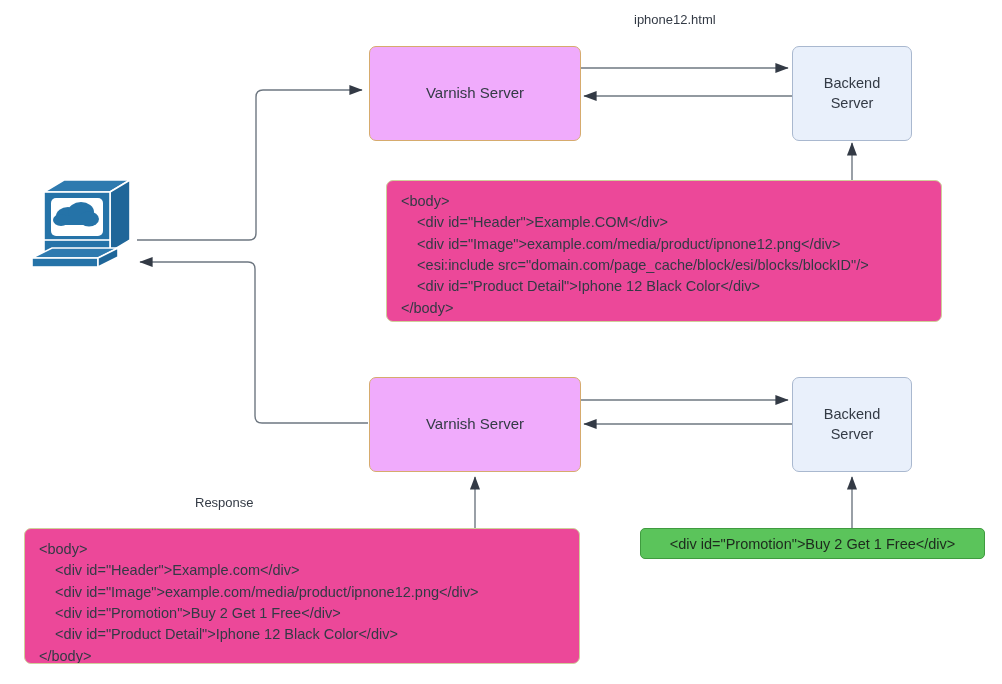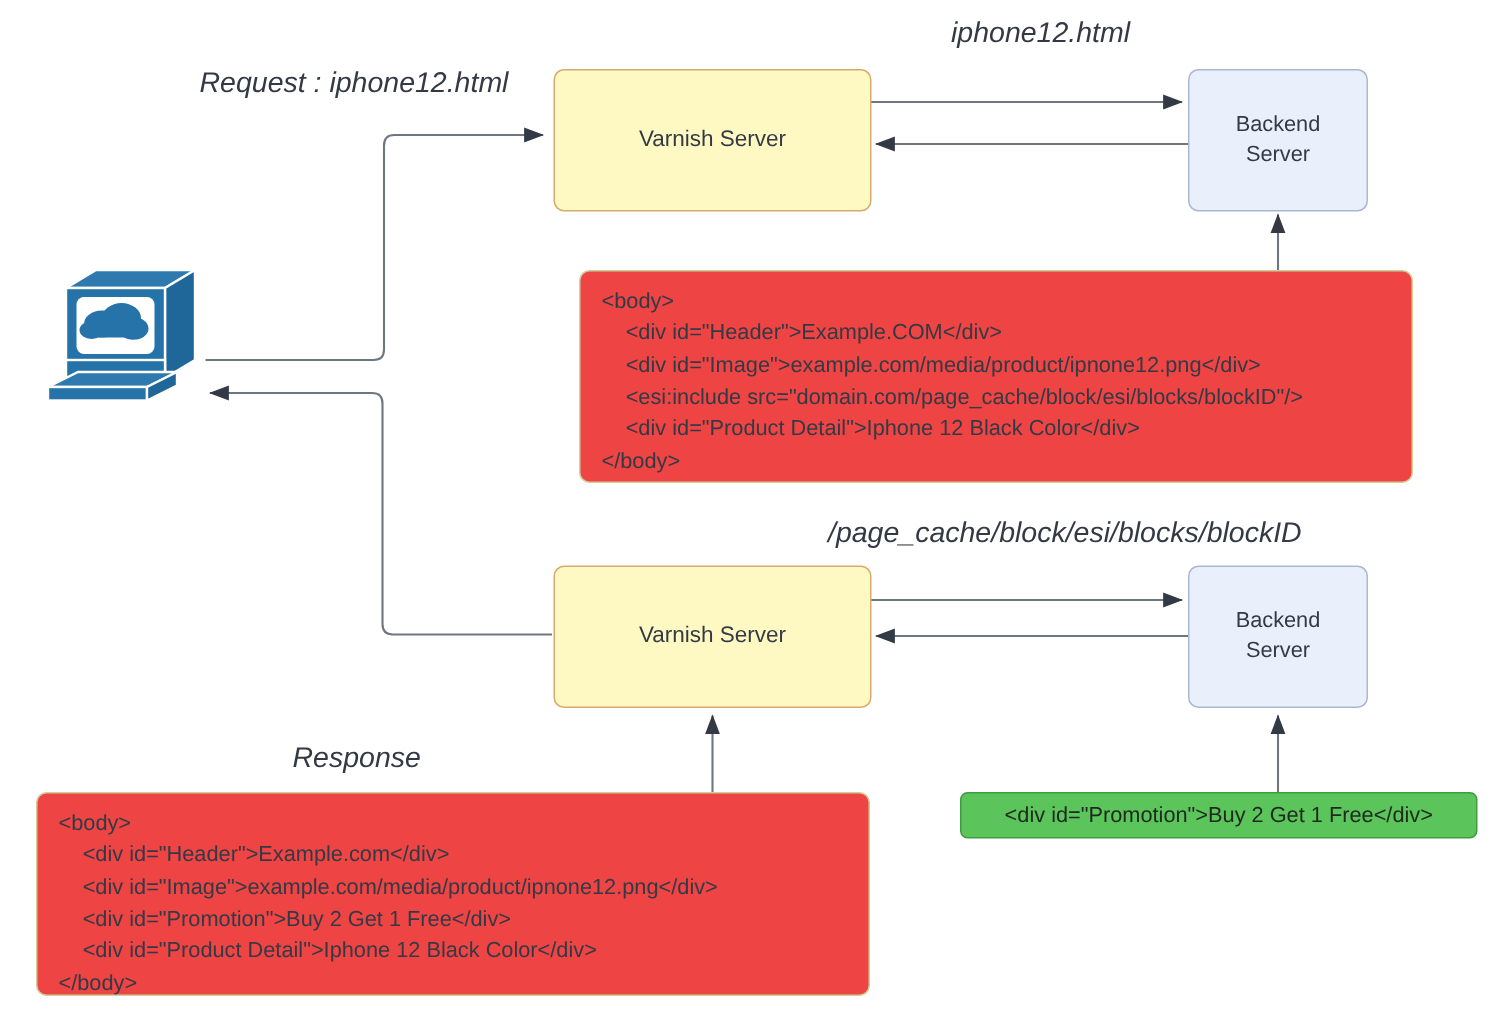--- a/index.html
+++ b/index.html
@@ -21,33 +21,33 @@
     box-sizing:border-box;
     display:flex;align-items:center;justify-content:center;
     text-align:center;
     border-radius:7px;
     font-size:15px;
     line-height:1.35;
     color:#333a45;
     white-space:pre-line;
   }
   .varnish{
-    background:#fef9c3;
+    background:#f0abfc;
     border:1px solid #d6ab6d;
   }
   .backend{
     background:#E9F0FB;
     border:1px solid #a9b8cf;
     font-size:14.5px;
     text-align:center;
   }
   .codebox{
     position:absolute;
     box-sizing:border-box;
-    background:#ef4444;
+    background:#ec4899;
     border:1px solid #cfcf9a;
     border-radius:7px;
     font-size:14.5px;
     line-height:1.47;
     color:#333a45;
     padding:10px 12px 10px 14px;
     white-space:pre;
     overflow:hidden;
   }
   .greenbox{
@@ -58,24 +58,23 @@
     border-radius:5px;
     font-size:14.5px;
     color:#1d2a1d;
     display:flex;align-items:center;justify-content:center;
     white-space:nowrap;
   }
 
   
   .label{
     position:absolute;
-    font-size:19px;
+    font-size:13px;
     color:#333a45;
     white-space:nowrap;
-    font-style:italic;
   }
 
   
   .icon-wrap{position:absolute;}
 </style>
 </head>
 <body>
 
 <div id="canvas">
 
@@ -129,25 +128,23 @@
       <rect x="14" y="62" width="66" height="12" fill="#2573A8" stroke="#ffffff" stroke-width="1.6"></rect>
 
       <polygon points="2,80 22,70 88,70 68,80" fill="#2E7AAF" stroke="#ffffff" stroke-width="1.6"></polygon>
 
       <rect x="2" y="80" width="66" height="9" fill="#2573A8" stroke="#ffffff" stroke-width="1.6"></rect>
 
       <polygon points="68,80 88,70 88,79 68,89" fill="#1F6699" stroke="#ffffff" stroke-width="1.6"></polygon>
     </svg>
   </div>
 
-  <div class="label" style="left:133px;top:45px;">Request : iphone12.html</div>
 
   <div class="label" style="left:634px;top:12px;">iphone12.html</div>
 
-  <div class="label" style="left:552px;top:345px;">/page_cache/block/esi/blocks/blockID</div>
 
   <div class="label" style="left:195px;top:495px;text-align:right;">Response</div>
 
   <div class="node varnish" style="left:369px;top:46px;width:212px;height:95px;">Varnish Server</div>
 
   <div class="node backend" style="left:792px;top:46px;width:120px;height:95px;">Backend
 Server</div>
 
   <div class="node varnish" style="left:369px;top:377px;width:212px;height:95px;">Varnish Server</div>
 

